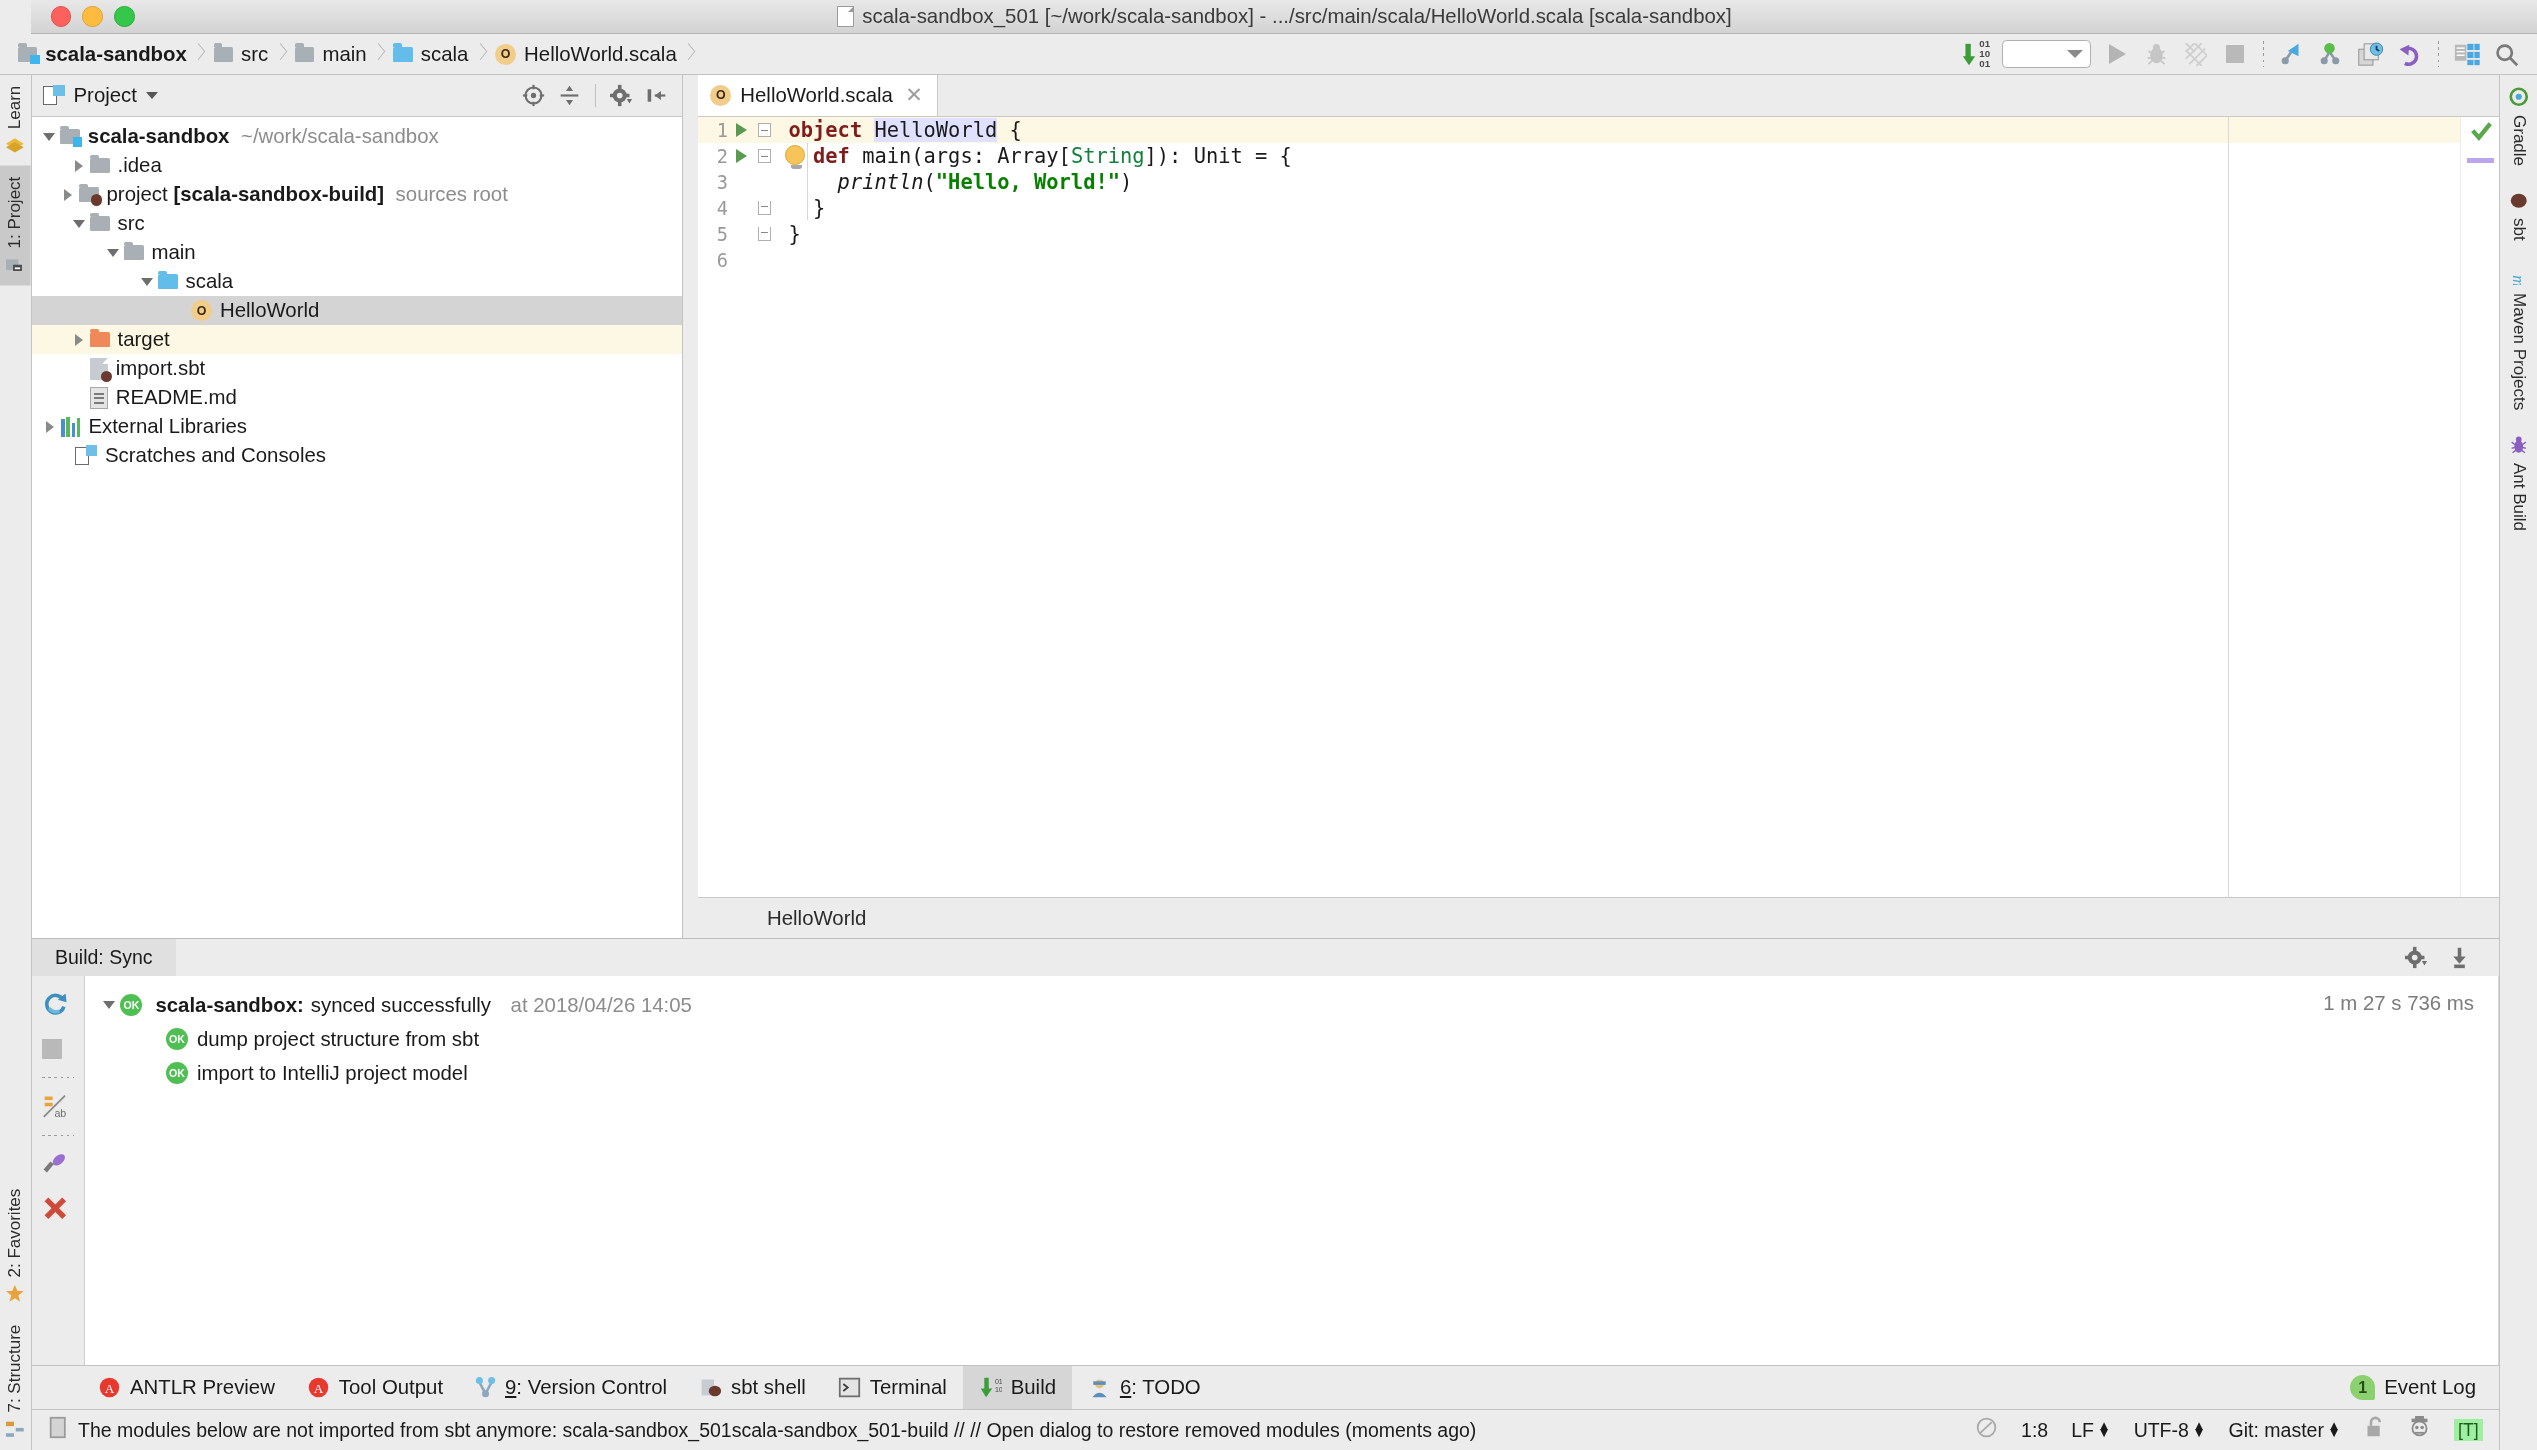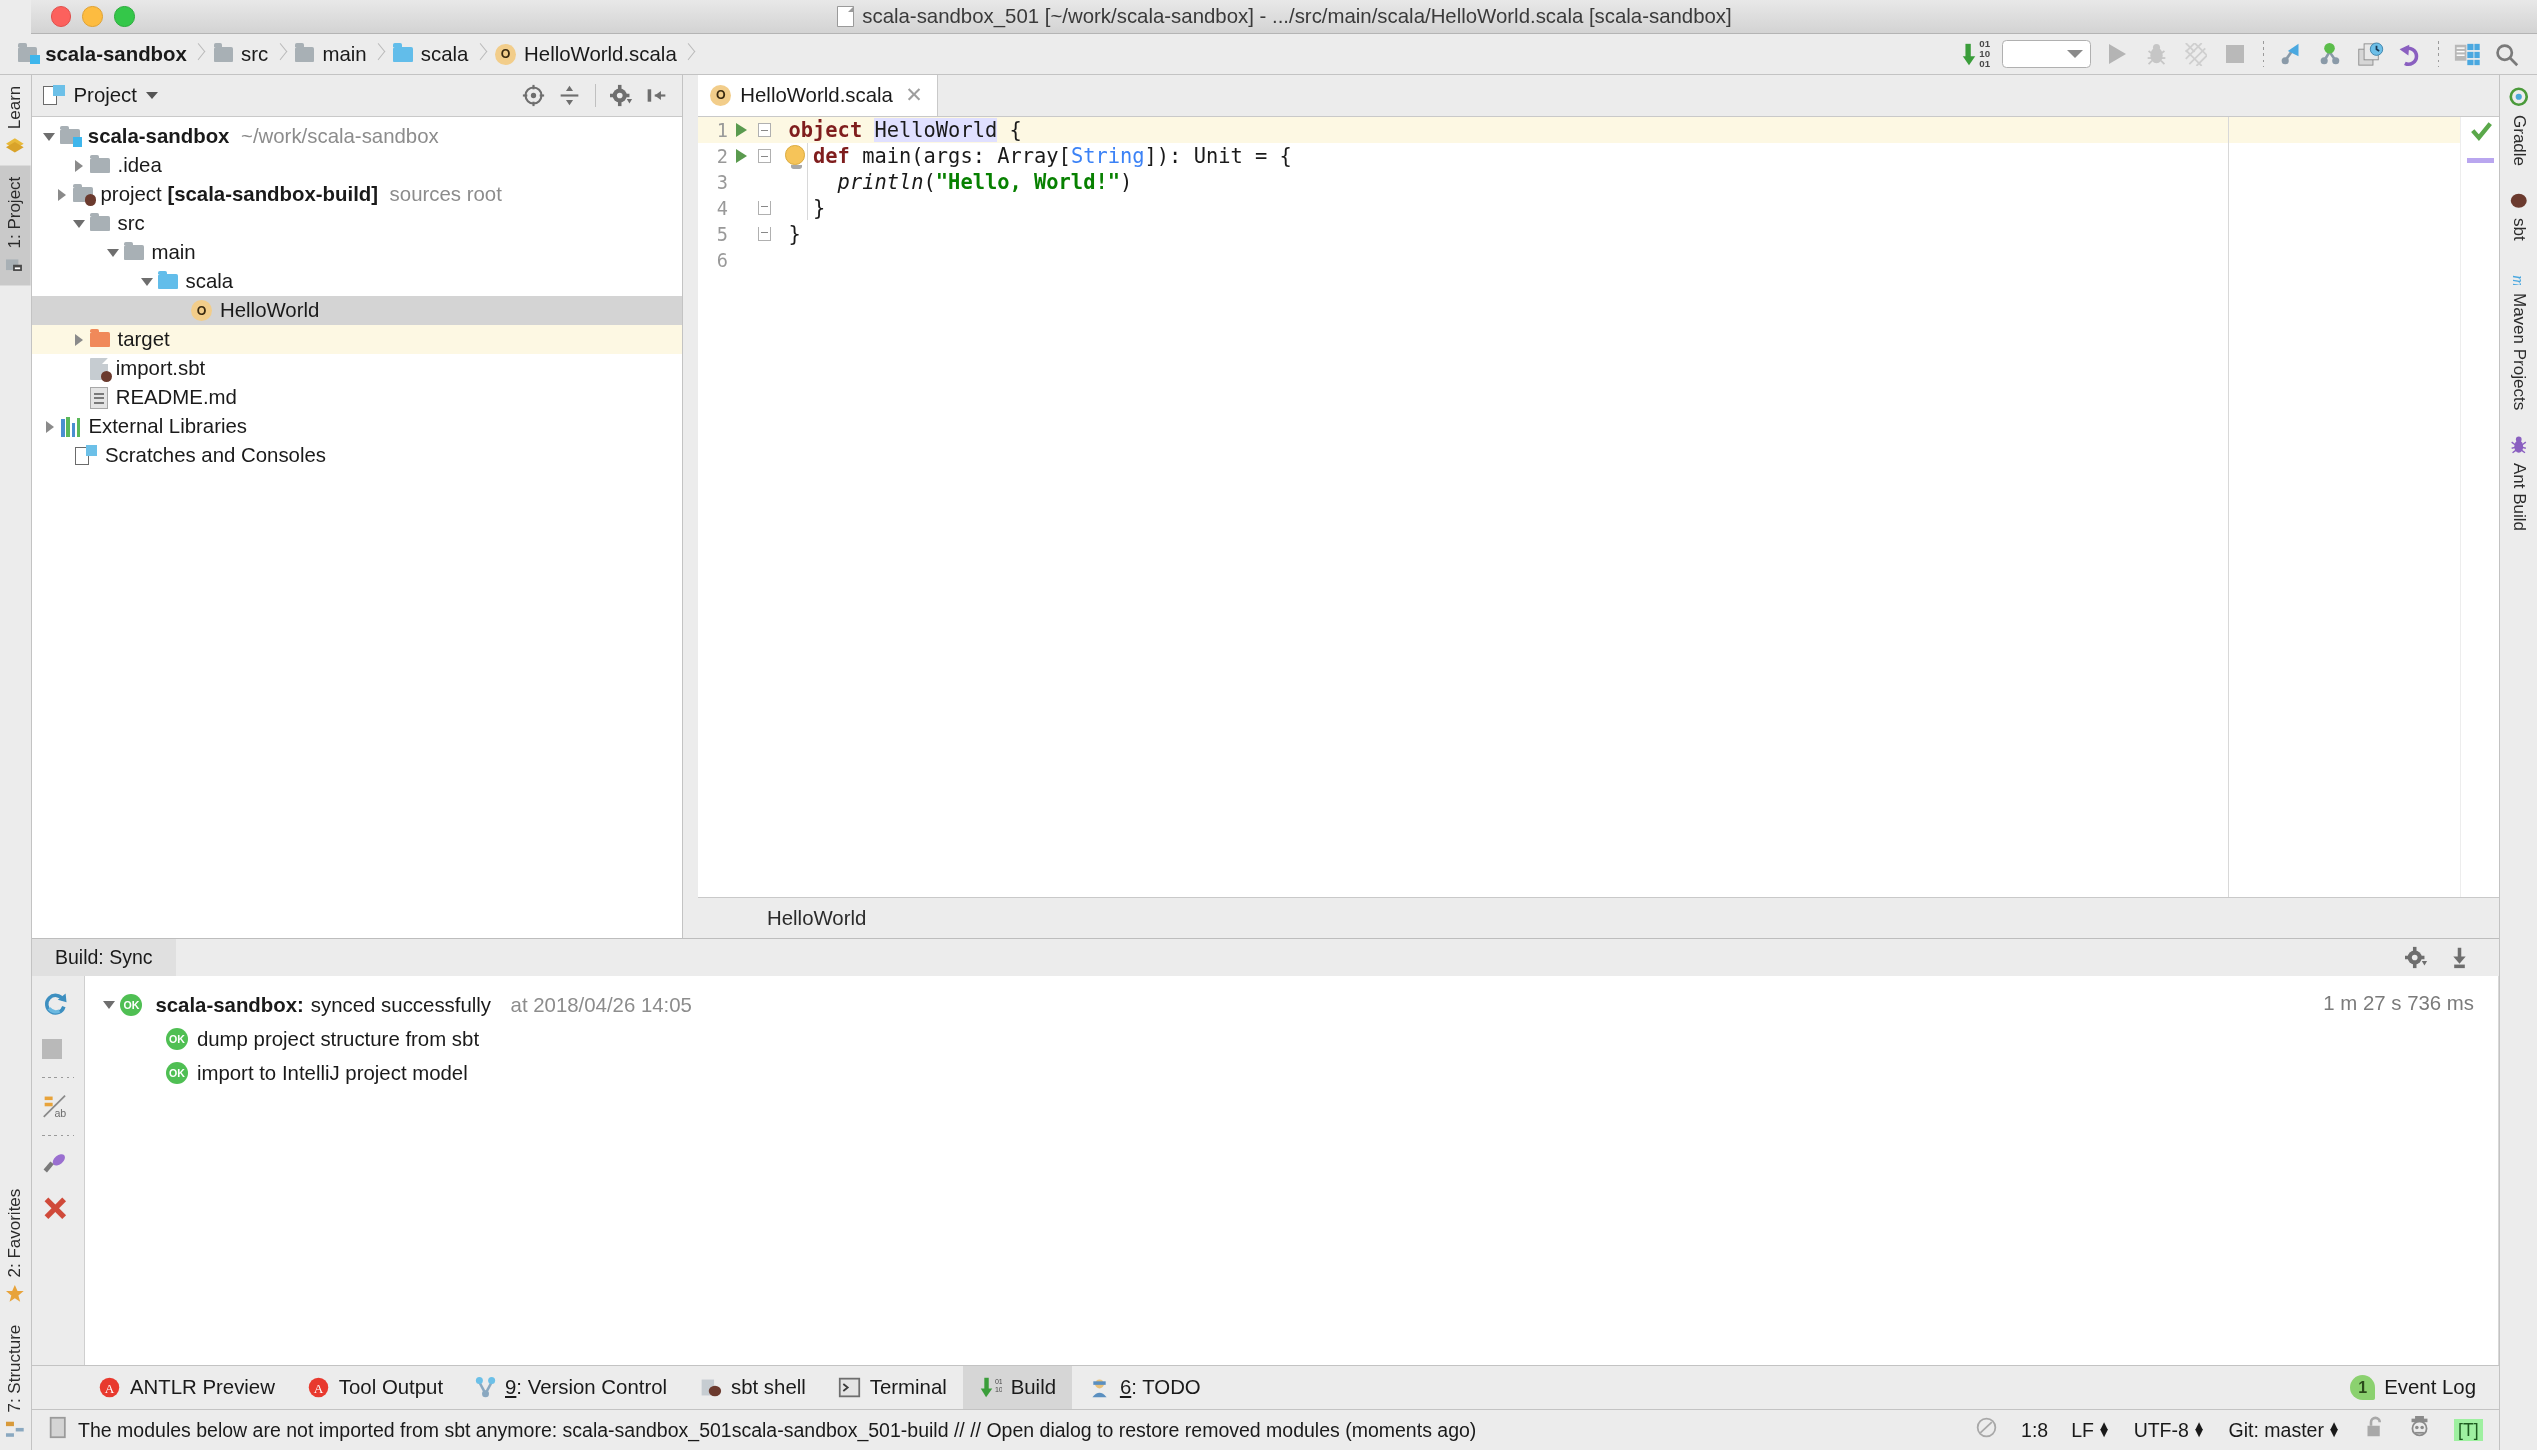--- a/index.html
+++ b/index.html
@@ -174,21 +174,21 @@
   .tri-run { width:0;height:0;border-top:7px solid transparent;border-bottom:7px solid transparent;border-left:11.5px solid #5a9a4e; }
   .fold { width:19.5px; display:flex; align-items:center; justify-content:center; }
   .foldbox { width:13.3px;height:13.3px;border:0.9px solid #b0b0b0; position:relative; background:#fff;}
   .foldbox:after{content:"";position:absolute;left:2.7px;top:5.3px;width:6.2px;height:0.9px;background:#888;}
   .foldend { width:13.3px;height:13.3px;border:0.9px solid #b0b0b0;border-top:none;position:relative;background:#fff;}
   .foldend:after{content:"";position:absolute;left:2.7px;top:4.4px;width:6.2px;height:0.9px;background:#888;}
   .codelines { flex:1 1 auto; position:relative; font-family:"DejaVu Sans Mono", monospace; font-size:20.4px; }
   .cline { height:26px; line-height:26px; white-space:pre; padding-left:3.5px; }
   .cline.hl { background:#fdf8e3; }
   .kw { color:#7f1d1d; font-weight:bold; }
-  .typ { color:#3b82f6; }
+  .typ { color:#15803d; }
   .str { color:#078000; font-weight:bold; }
   .mth { font-style:italic; }
   .hlname { background:#e0e0ff; }
   .bulb { position:absolute; left:87px; top:28px; width:23px;height:23px; }
   .bulb .b { width:19.5px;height:19.5px;border-radius:50%;background:#f6c459; border:0.9px solid #d9a93b;}
   .bulb .s { width:10.6px;height:4.4px;background:#a8a8a8;margin:0 auto; border-radius:0 0 2.7px 2.7px;}
   .indentguide { position:absolute; left:109px; top:26px; width:0.9px; height:77px; background:#d8d8d8; }
   .rmargin { position:absolute; top:0; bottom:0; left:1443px; width:0.9px; background:#d8d8d8; }
   .markerbar { width:39px; flex:0 0 39px; background:#fff; border-left:0.9px solid #ededed; position:relative; }
   .check { position:absolute; top:3.5px; right:7px; width:21px;height:21px; }
@@ -486,21 +486,21 @@
               <span class="lbl bold">scala-sandbox</span>
               <span class="sub">~/work/scala-sandbox</span>
             </div>
             <div class="node" style="padding-left:35px">
               <span class="twisty">
                   <i class="tri-r"></i>
                 </span>
               <span class="folder"></span>
               <span class="lbl">.idea</span>
             </div>
-            <div class="node" style="padding-left:18px">
+            <div class="node" style="padding-left:24px">
               <span class="twisty">
                   <i class="tri-r"></i>
                 </span>
               <span class="folder">
                   <i class="sbtdot"></i>
                 </span>
               <span class="lbl">project <b>[scala-sandbox-build]</b></span>
               <span class="sub">sources root</span>
             </div>
             <div class="node" style="padding-left:35px">

